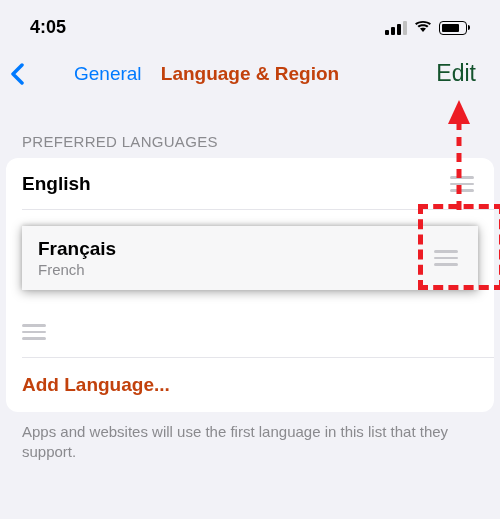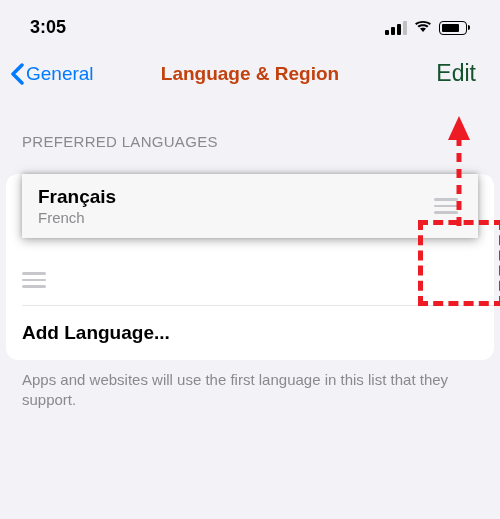--- a/index.html
+++ b/index.html
@@ -76,20 +76,21 @@
       align-items: center;
       padding: 10px 18px 14px 10px;
       position: relative;
       justify-content: space-between;
     }
     .back-btn {
       display: flex;
       align-items: center;
       color: #007aff;
       font-size: 19px;
+      gap: 48px;
     }
     .chevron-back {
       width: 14px;
       height: 22px;
     }
     .nav-title {
       position: absolute;
       left: 50%;
       transform: translateX(-50%);
       font-size: 19px;
@@ -160,21 +161,21 @@
     }
     .dragged-item {
       background: #f7f7f8;
       box-shadow: 0 2px 10px rgba(0,0,0,0.35), 0 -1px 4px rgba(0,0,0,0.15);
       position: relative;
       z-index: 2;
       margin: 16px;
       border-radius: 0;
     }
     .add-link {
-      color: #000000;
+      color: #c2410c;
       font-size: 19px;
       font-weight: 600;
     }
     .footer-text {
       padding: 10px 16px;
       color: #8a8a8e;
       font-size: 15px;
       line-height: 1.35;
     }
     .annotation-box {
@@ -186,21 +187,21 @@
     .annotation-arrow {
       position: absolute;
       pointer-events: none;
       z-index: 10;
     }
   </style>
 </head>
 <body>
 
 <div class="status-bar">
-  <div class="time">3:05</div>
+  <div class="time">4:05</div>
   <div class="status-icons">
     <div class="signal">
       <div class="signal-bar"></div>
       <div class="signal-bar"></div>
       <div class="signal-bar"></div>
       <div class="signal-bar"></div>
     </div>
     <div class="wifi-icon">
       <svg viewBox="0 0 20 14">
           <path d="M10 13 L7 9.5 C8 8.5 12 8.5 13 9.5 Z M4.5 7 C7 4.5 13 4.5 15.5 7 L14 8.5 C12 6.8 8 6.8 6 8.5 Z M2 4.5 C5.5 1 14.5 1 18 4.5 L16.5 6 C13.5 3 6.5 3 3.5 6 Z" fill="#000"></path>
@@ -224,20 +225,31 @@
   </div>
   <div class="nav-title">Language &amp; Region</div>
   <div class="edit-btn">Edit</div>
 </div>
 
 <div class="content">
   <div class="section-header">PREFERRED LANGUAGES</div>
 
   <div class="list-group">
 
+    <div class="list-item">
+      <div class="lang-labels">
+        <span class="lang-title">English</span>
+      </div>
+      <div class="drag-handle">
+        <div class="drag-line"></div>
+          <div class="drag-line"></div>
+          <div class="drag-line"></div>
+      </div>
+      <div class="list-item-divider"></div>
+    </div>
 
     <div class="list-item dragged-item">
       <div class="lang-labels">
         <span class="lang-title">Français</span>
         <span class="lang-sub">French</span>
       </div>
       <div class="drag-handle">
         <div class="drag-line"></div>
           <div class="drag-line"></div>
           <div class="drag-line"></div>

